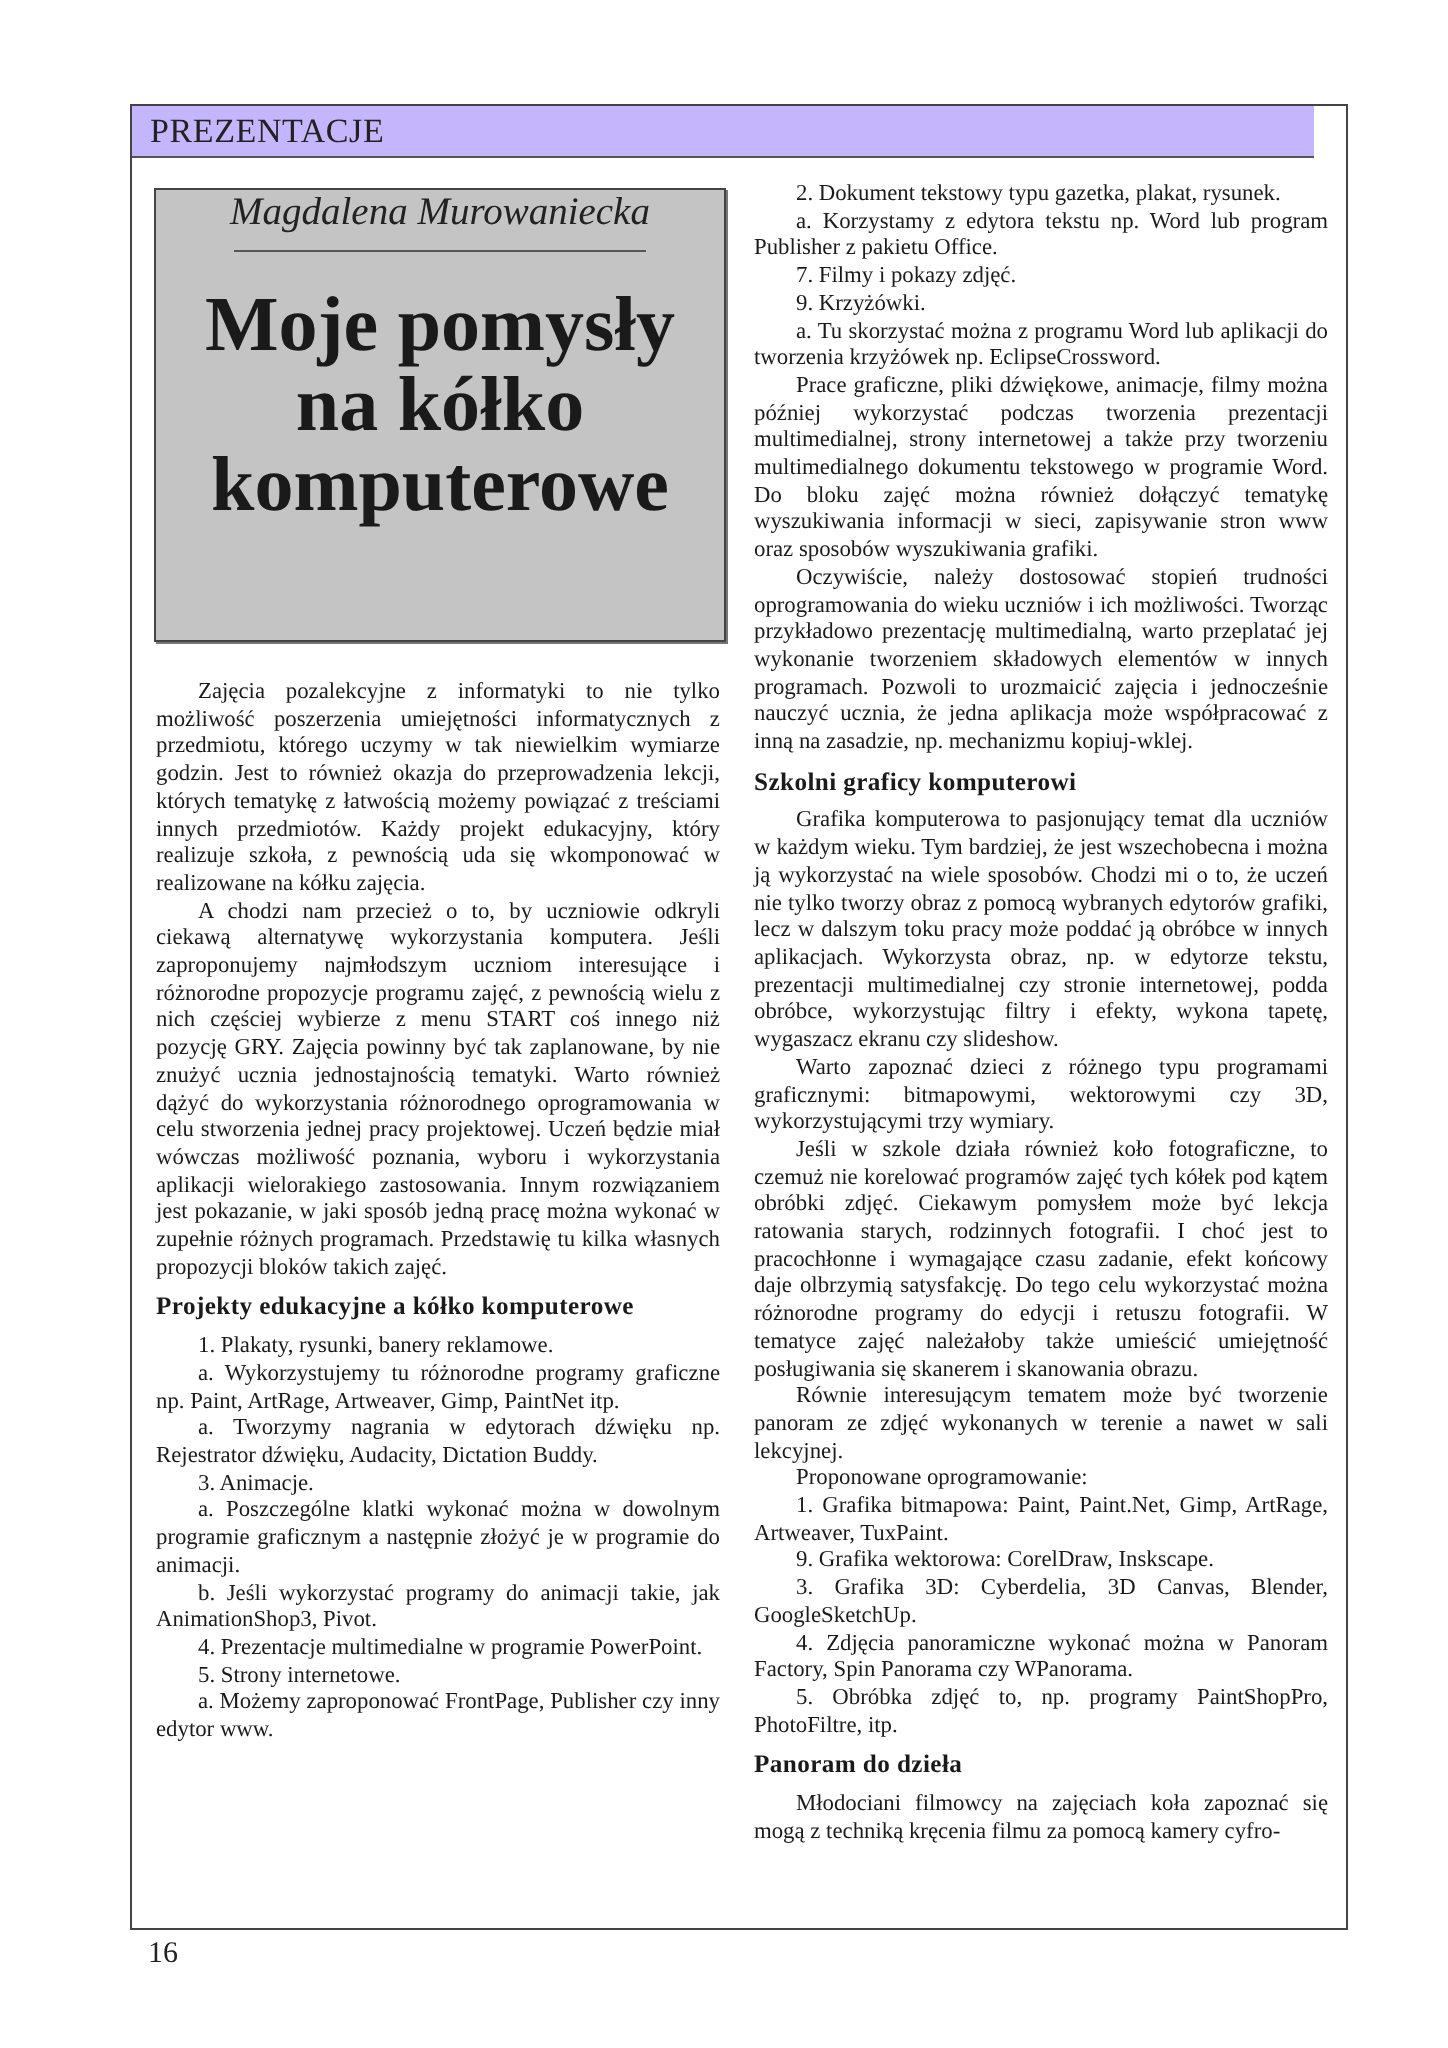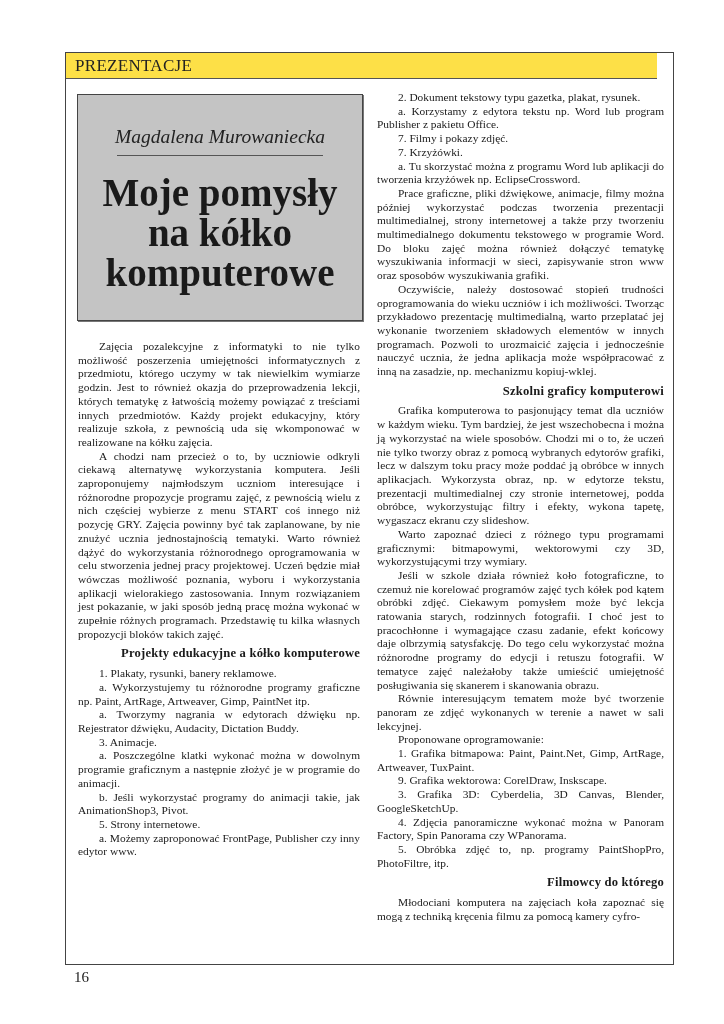--- a/index.html
+++ b/index.html
@@ -1,32 +1,32 @@
 <!DOCTYPE html>
 <html><head>
 <meta charset="utf-8">
 <style>
   html, body { margin:0; padding:0; }
   body { width:724px; height:1024px; background:#ffffff; position:relative; overflow:hidden;
          font-family:"Liberation Serif","DejaVu Serif",serif; color:#1a1a1a; }
   .frame { position:absolute; left:65px; top:52px; width:609px; height:913px;
            border:1.5px solid #444; box-sizing:border-box; background:#fff; }
-  .header-bar { position:absolute; left:0; top:0; right:16px; height:26px; background:#fde047;
+  .header-bar { position:absolute; left:0; top:0; right:16px; height:26px; background:#c4b5fd;
                 border-bottom:1.5px solid #555; box-sizing:border-box; }
   .header-label { position:absolute; left:9px; top:3px; font-size:17px; letter-spacing:0.3px; color:#222; }
   .title-box { position:absolute; left:11px; top:41px; width:286px; height:227px; background:#c4c4c4;
                border:1.5px solid #444; box-shadow:1px 1px 0 #777; box-sizing:border-box; text-align:center; }
-  .author { font-style:italic; font-size:19.5px; margin-top:31px; color:#222; }
+  .author { font-style:italic; font-size:19.5px; margin-top:1px; color:#222; }
   .author-rule { width:206px; height:1px; background:#555; margin:7px auto 0 auto; }
   .title { font-weight:bold; font-size:39px; line-height:40px; margin-top:17px; color:#1a1a1a; }
   .col { position:absolute; font-size:11.4px; line-height:13.7px; text-align:justify; }
   .col-left { left:12px; top:287px; width:282px; }
   .col-right { left:311px; top:38px; width:287px; }
   .col p { margin:0; text-indent:21px; }
-  .col h3 { margin:6px 0 6px 0; font-size:12.6px; text-align:right; font-weight:bold; letter-spacing:0.2px; }
+  .col h3 { margin:6px 0 6px 0; font-size:12.6px; text-align:left; font-weight:bold; letter-spacing:0.2px; }
   .page-num { position:absolute; left:74px; top:969px; font-size:15px; color:#222; }
 </style>
 </head>
 <body>
 
 <div class="frame">
   <div class="header-bar">
     <span class="header-label">PREZENTACJE</span>
   </div>
 
@@ -43,41 +43,42 @@
   <div class="col col-left">
     <p>Zajęcia pozalekcyjne z informatyki to nie tylko możliwość poszerzenia umiejętności informatycznych z przedmiotu, którego uczymy w tak niewielkim wymiarze godzin. Jest to również okazja do przeprowadzenia lekcji, których tematykę z łatwością możemy powiązać z treściami innych przedmiotów. Każdy projekt edukacyjny, który realizuje szkoła, z pewnością uda się wkomponować w realizowane na kółku zajęcia.</p>
     <p>A chodzi nam przecież o to, by uczniowie odkryli ciekawą alternatywę wykorzystania komputera. Jeśli zaproponujemy najmłodszym uczniom interesujące i różnorodne propozycje programu zajęć, z pewnością wielu z nich częściej wybierze z menu START coś innego niż pozycję GRY. Zajęcia powinny być tak zaplanowane, by nie znużyć ucznia jednostajnością tematyki. Warto również dążyć do wykorzystania różnorodnego oprogramowania w celu stworzenia jednej pracy projektowej. Uczeń będzie miał wówczas możliwość poznania, wyboru i wykorzystania aplikacji wielorakiego zastosowania. Innym rozwiązaniem jest pokazanie, w jaki sposób jedną pracę można wykonać w zupełnie różnych programach. Przedstawię tu kilka własnych propozycji bloków takich zajęć.</p>
     <h3>Projekty edukacyjne a kółko komputerowe</h3>
     <p>1. Plakaty, rysunki, banery reklamowe.</p>
     <p>a. Wykorzystujemy tu różnorodne programy graficzne np. Paint, ArtRage, Artweaver, Gimp, PaintNet itp.</p>
     <p>a. Tworzymy nagrania w edytorach dźwięku np. Rejestrator dźwięku, Audacity, Dictation Buddy.</p>
     <p>3. Animacje.</p>
     <p>a. Poszczególne klatki wykonać można w dowolnym programie graficznym a następnie złożyć je w programie do animacji.</p>
     <p>b. Jeśli wykorzystać programy do animacji takie, jak AnimationShop3, Pivot.</p>
+    <p>4. Prezentacje multimedialne w programie PowerPoint.</p>
     <p>5. Strony internetowe.</p>
     <p>a. Możemy zaproponować FrontPage, Publisher czy inny edytor www.</p>
   </div>
 
   <div class="col col-right">
     <p>2. Dokument tekstowy typu gazetka, plakat, rysunek.</p>
     <p>a. Korzystamy z edytora tekstu np. Word lub program Publisher z pakietu Office.</p>
     <p>7. Filmy i pokazy zdjęć.</p>
-    <p>7.  Krzyżówki.</p>
+    <p>9.  Krzyżówki.</p>
     <p>a. Tu skorzystać można z programu Word lub aplikacji do tworzenia krzyżówek np. EclipseCrossword.</p>
     <p>Prace graficzne, pliki dźwiękowe, animacje, filmy można później wykorzystać podczas tworzenia prezentacji multimedialnej, strony internetowej a także przy tworzeniu multimedialnego dokumentu tekstowego w programie Word. Do bloku zajęć można również dołączyć tematykę wyszukiwania informacji w sieci, zapisywanie stron www oraz sposobów wyszukiwania grafiki.</p>
     <p>Oczywiście, należy dostosować stopień trudności oprogramowania do wieku uczniów i ich możliwości. Tworząc przykładowo prezentację multimedialną, warto przeplatać jej wykonanie tworzeniem składowych elementów w innych programach. Pozwoli to urozmaicić zajęcia i jednocześnie nauczyć ucznia, że jedna aplikacja może współpracować z inną na zasadzie, np. mechanizmu kopiuj-wklej.</p>
     <h3>Szkolni graficy komputerowi</h3>
     <p>Grafika komputerowa to pasjonujący temat dla uczniów w każdym wieku. Tym bardziej, że jest wszechobecna i można ją wykorzystać na wiele sposobów. Chodzi mi o to, że uczeń nie tylko tworzy obraz z pomocą wybranych edytorów grafiki, lecz w dalszym toku pracy może poddać ją obróbce w innych aplikacjach. Wykorzysta obraz, np. w edytorze tekstu, prezentacji multimedialnej czy stronie internetowej, podda obróbce, wykorzystując filtry i efekty, wykona tapetę, wygaszacz ekranu czy slideshow.</p>
     <p>Warto zapoznać dzieci z różnego typu programami graficznymi: bitmapowymi, wektorowymi czy 3D, wykorzystującymi trzy wymiary.</p>
     <p>Jeśli w szkole działa również koło fotograficzne, to czemuż nie korelować programów zajęć tych kółek pod kątem obróbki zdjęć. Ciekawym pomysłem może być lekcja ratowania starych, rodzinnych fotografii. I choć jest to pracochłonne i wymagające czasu zadanie, efekt końcowy daje olbrzymią satysfakcję. Do tego celu wykorzystać można różnorodne programy do edycji i retuszu fotografii. W tematyce zajęć należałoby także umieścić umiejętność posługiwania się skanerem i skanowania obrazu.</p>
     <p>Równie interesującym tematem może być tworzenie panoram ze zdjęć wykonanych w terenie a nawet w sali lekcyjnej.</p>
     <p>Proponowane oprogramowanie:</p>
     <p>1. Grafika bitmapowa: Paint, Paint.Net, Gimp, ArtRage, Artweaver, TuxPaint.</p>
     <p>9. Grafika wektorowa: CorelDraw, Inskscape.</p>
     <p>3. Grafika 3D: Cyberdelia, 3D Canvas, Blender, GoogleSketchUp.</p>
     <p>4. Zdjęcia panoramiczne wykonać można w Panoram Factory, Spin Panorama czy WPanorama.</p>
     <p>5. Obróbka zdjęć to, np. programy PaintShopPro, PhotoFiltre, itp.</p>
-    <h3>Filmowcy do którego</h3>
-    <p>Młodociani komputera na zajęciach koła zapoznać się mogą z techniką kręcenia filmu za pomocą kamery cyfro-</p>
+    <h3>Panoram do dzieła</h3>
+    <p>Młodociani filmowcy na zajęciach koła zapoznać się mogą z techniką kręcenia filmu za pomocą kamery cyfro-</p>
   </div>
 </div>
 
 <div class="page-num">16</div>
 
 </body></html>

